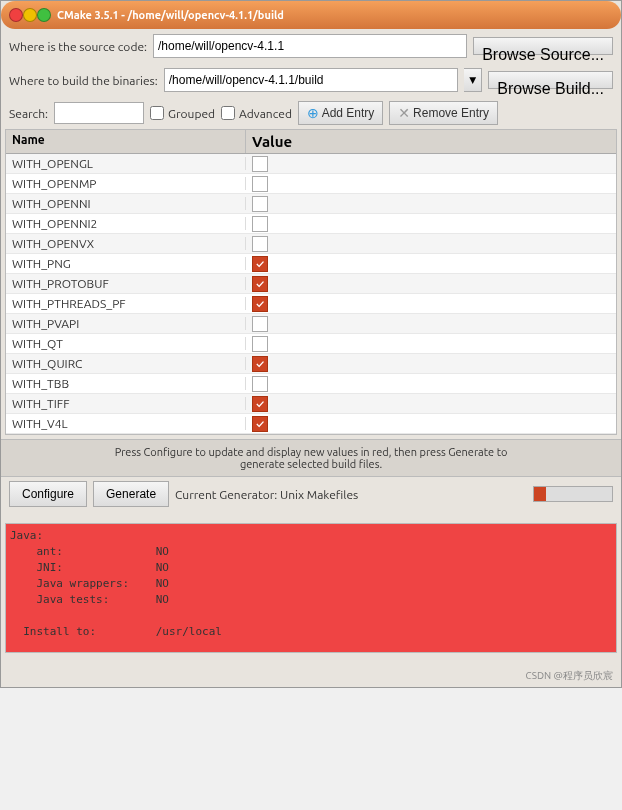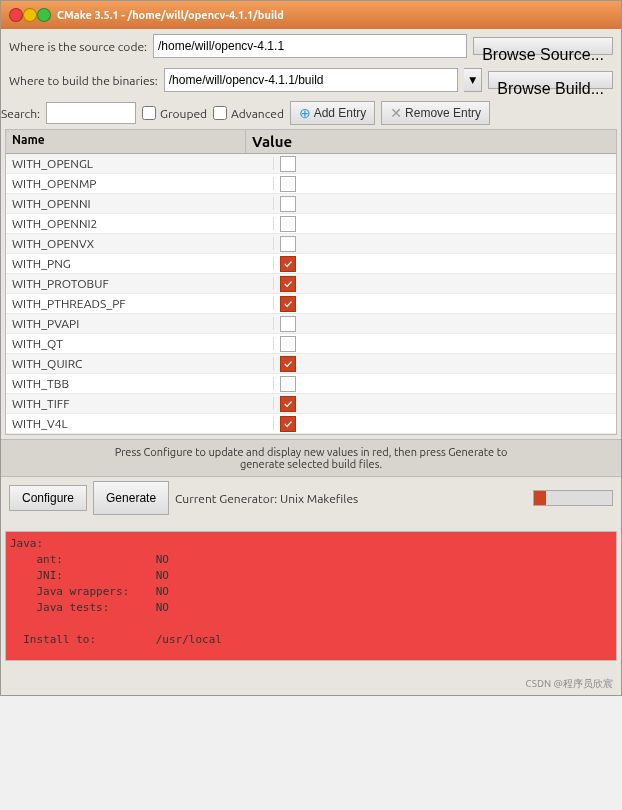--- a/index.html
+++ b/index.html
@@ -16,20 +16,21 @@
       background: #e8e4de;
       border: 1px solid #999;
       box-shadow: 2px 2px 8px rgba(0,0,0,0.4);
     }
     .titlebar {
       background: linear-gradient(to bottom, #f5a05a, #d4763a);
       height: 28px;
       display: flex;
       align-items: center;
       padding: 0 8px;
+      border-radius: 14px;
     }
     .titlebar-btn {
       width: 14px; height: 14px;
       border-radius: 50%;
       border: 1px solid rgba(0,0,0,0.3);
     }
     .btn-close { background: #f04040; }
     .btn-min { background: #f0c000; }
     .btn-max { background: #40c040; }
     .titlebar-title {
@@ -63,21 +64,21 @@
       padding: 8px 8px;
       background: linear-gradient(to bottom, #f5f5f5, #ddd);
       border: 1px solid #aaa;
       font-size: 16px;
       cursor: pointer;
       white-space: nowrap;
     }
     .search-row {
       display: flex;
       align-items: center;
-      padding: 4px 0;
+      padding: 4px 8px;
       gap: 6px;
       background: #e8e4de;
     }
     .search-label { font-size: 12px; color: #333; }
     .search-input {
       width: 90px;
       height: 22px;
       border: 1px solid #aaa;
       background: white;
       padding: 2px 4px;
@@ -149,21 +150,21 @@
     }
     .table-row {
       display: flex;
       border-bottom: 1px solid #e8e8e8;
       height: 20px;
       align-items: center;
     }
     .table-row:nth-child(odd) { background: #f5f5f5; }
     .table-row:nth-child(even) { background: white; }
     .td-name {
-      width: 268px;
+      width: 240px;
       padding: 0 6px;
       font-size: 12px;
       color: #333;
       border-right: 1px solid #ddd;
       white-space: nowrap;
       overflow: hidden;
     }
     .td-value {
       flex: 1;
       padding: 0 6px;
@@ -208,21 +209,21 @@
     }
     .btn-configure {
       height: 26px;
       padding: 0 12px;
       background: linear-gradient(to bottom, #f5f5f5, #ddd);
       border: 1px solid #aaa;
       font-size: 12px;
       cursor: pointer;
     }
     .btn-generate {
-      height: 34px;
+      height: 26px;
       padding: 0 12px;
       background: linear-gradient(to bottom, #f5f5f5, #ddd);
       border: 1px solid #aaa;
       font-size: 12px;
       cursor: pointer;
     }
     .generator-label {
       font-size: 12px;
       color: #333;
       flex: 1;

